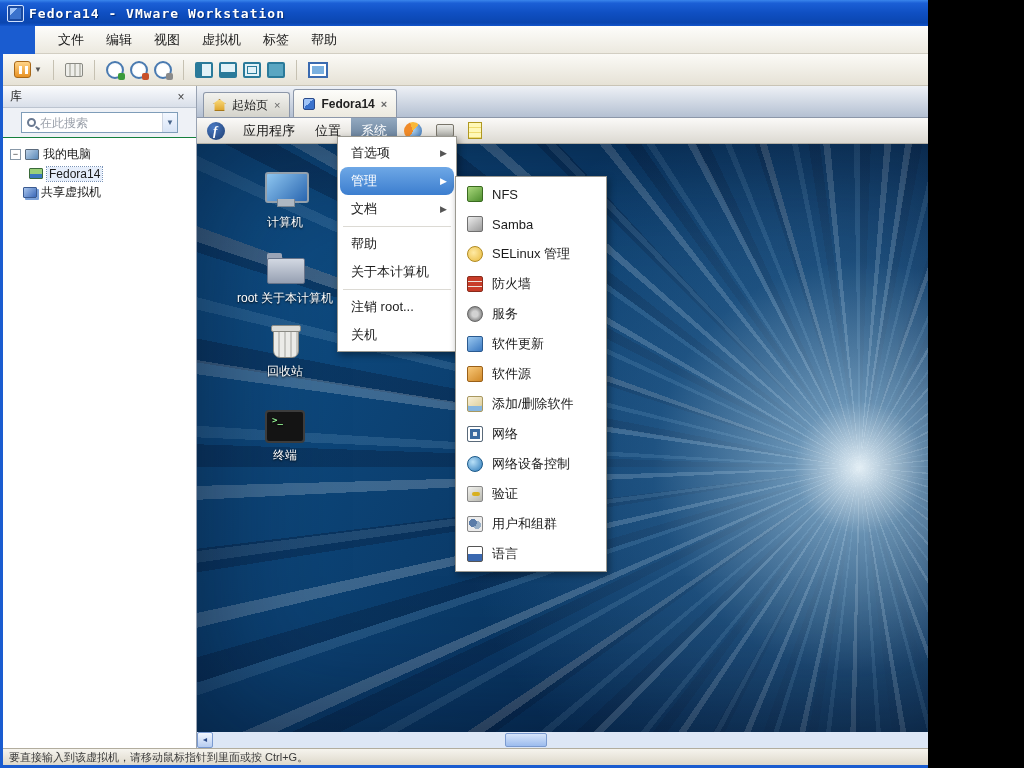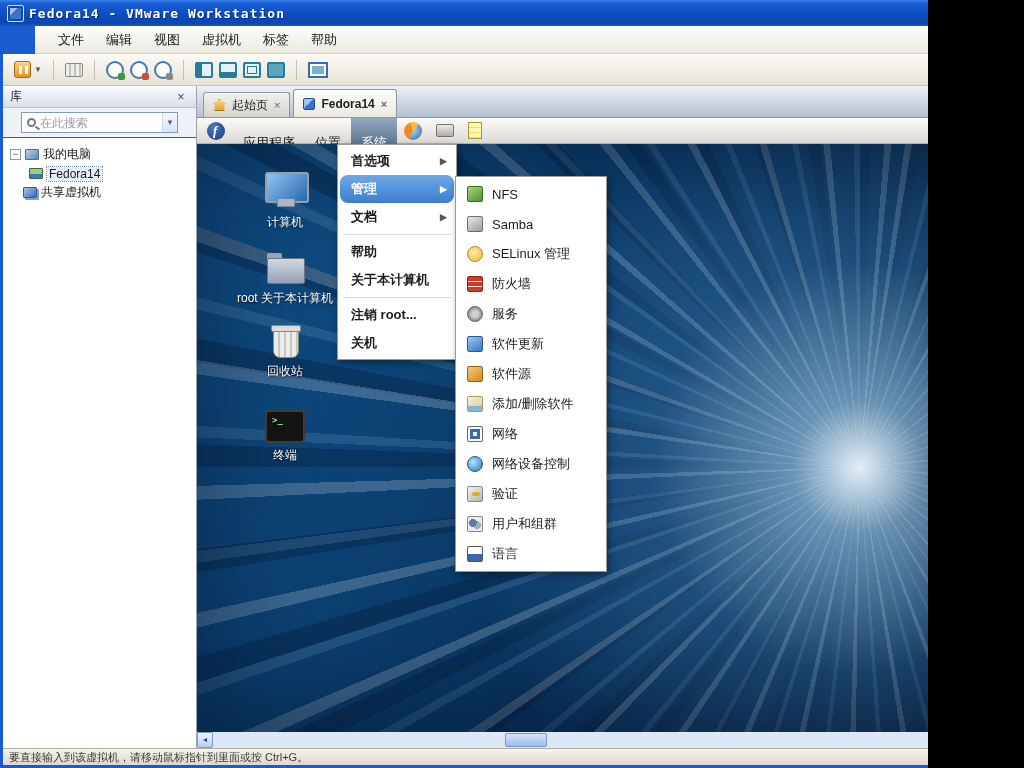--- a/index.html
+++ b/index.html
@@ -103,21 +103,21 @@
   .vmview { position:absolute; left:0; top:32px; width:824px; height:614px; overflow:hidden; }
   .vmcontent { position:absolute; left:0; top:0; width:808px; height:614px; overflow:hidden; }
 
   .gpanel { position:absolute; left:0; top:0; width:808px; height:26px;
     background:linear-gradient(180deg,#fbfaf8,#dcd9d2); border-bottom:1px solid #b3afa5;
     display:flex; align-items:center; font-size:13px; color:#1a1a1a; }
   .p-logo { width:18px; height:18px; border-radius:50%; margin:0 8px 0 10px; position:relative;
     background:radial-gradient(circle at 35% 30%,#4a7ac4,#1e3d70); }
   .p-logo::before { content:"f"; position:absolute; left:6px; top:1px; color:#fff;
     font:italic bold 13px "Liberation Serif",serif; }
-  .pmenu { height:26px; line-height:26px; padding:12px 10px; }
+  .pmenu { height:26px; line-height:26px; padding:0 10px; }
   .pmenu.open { background:linear-gradient(180deg,#93a9c0,#5d7691); color:#fff; }
   .p-ff { width:18px; height:18px; border-radius:50%; margin:0 7px;
     background:conic-gradient(from 210deg,#f08a28 0 130deg,#f8b838 130deg 190deg,rgba(0,0,0,0) 190deg),
       radial-gradient(circle at 40% 40%,#bfe2f8,#2a62a8); }
   .p-cam { width:18px; height:13px; border:1px solid #78746a; border-radius:2px; margin:0 7px;
     background:linear-gradient(#ecece8,#aeaea8); }
   .p-note { width:14px; height:17px; border:1px solid #b09820; margin:0 7px;
     background:repeating-linear-gradient(180deg,#fff8b8 0 4px,#f0dc70 4px 5px); }
   .p-date { margin-left:auto; padding-right:10px; font-size:13px; }
 
@@ -149,21 +149,21 @@
     border:1px solid #8a8a84; border-radius:3px 3px 7px 7px; }
   .dic-trash::after { content:""; position:absolute; left:9px; top:4px; width:28px; height:5px;
     background:#dcdcd8; border:1px solid #8a8a84; border-radius:2px; }
   .dic-terminal { width:40px; height:33px; background:#141414; border:2px solid #3c3c3c; border-radius:4px; }
   .dic-terminal::before { content:">_"; position:absolute; left:5px; top:3px; color:#9f9;
     font:bold 9px "DejaVu Sans Mono",monospace; }
 
   
   .menu { position:absolute; background:#fff; border:1px solid #9b9991; box-shadow:2px 3px 7px rgba(0,0,0,.38);
     padding:2px; font-size:13px; color:#1c1c1c; z-index:5; }
-  .menu-sys { left:140px; top:26px; width:120px;font-weight:bold; }
+  .menu-sys { left:140px; top:18px; width:120px; }
   .menu-admin { left:258px; top:58px; width:152px; }
   .mrow { height:28px; display:flex; align-items:center; padding:0 7px 0 11px; }
   .mrow .arrow { margin-left:auto; font-size:9px; color:#555; }
   .mrow.hl { background:linear-gradient(180deg,#6ea8e6,#3c7ecf); color:#fff;border-radius:8px; }
   .mrow.hl .arrow { color:#fff; }
   .msep { height:1px; background:#dcdad4; margin:3px 3px; }
   .smrow { height:30px; display:flex; align-items:center; gap:9px; padding:0 9px; }
 
   
   .si { width:16px; height:16px; flex:0 0 16px; border-radius:2px; position:relative; }

